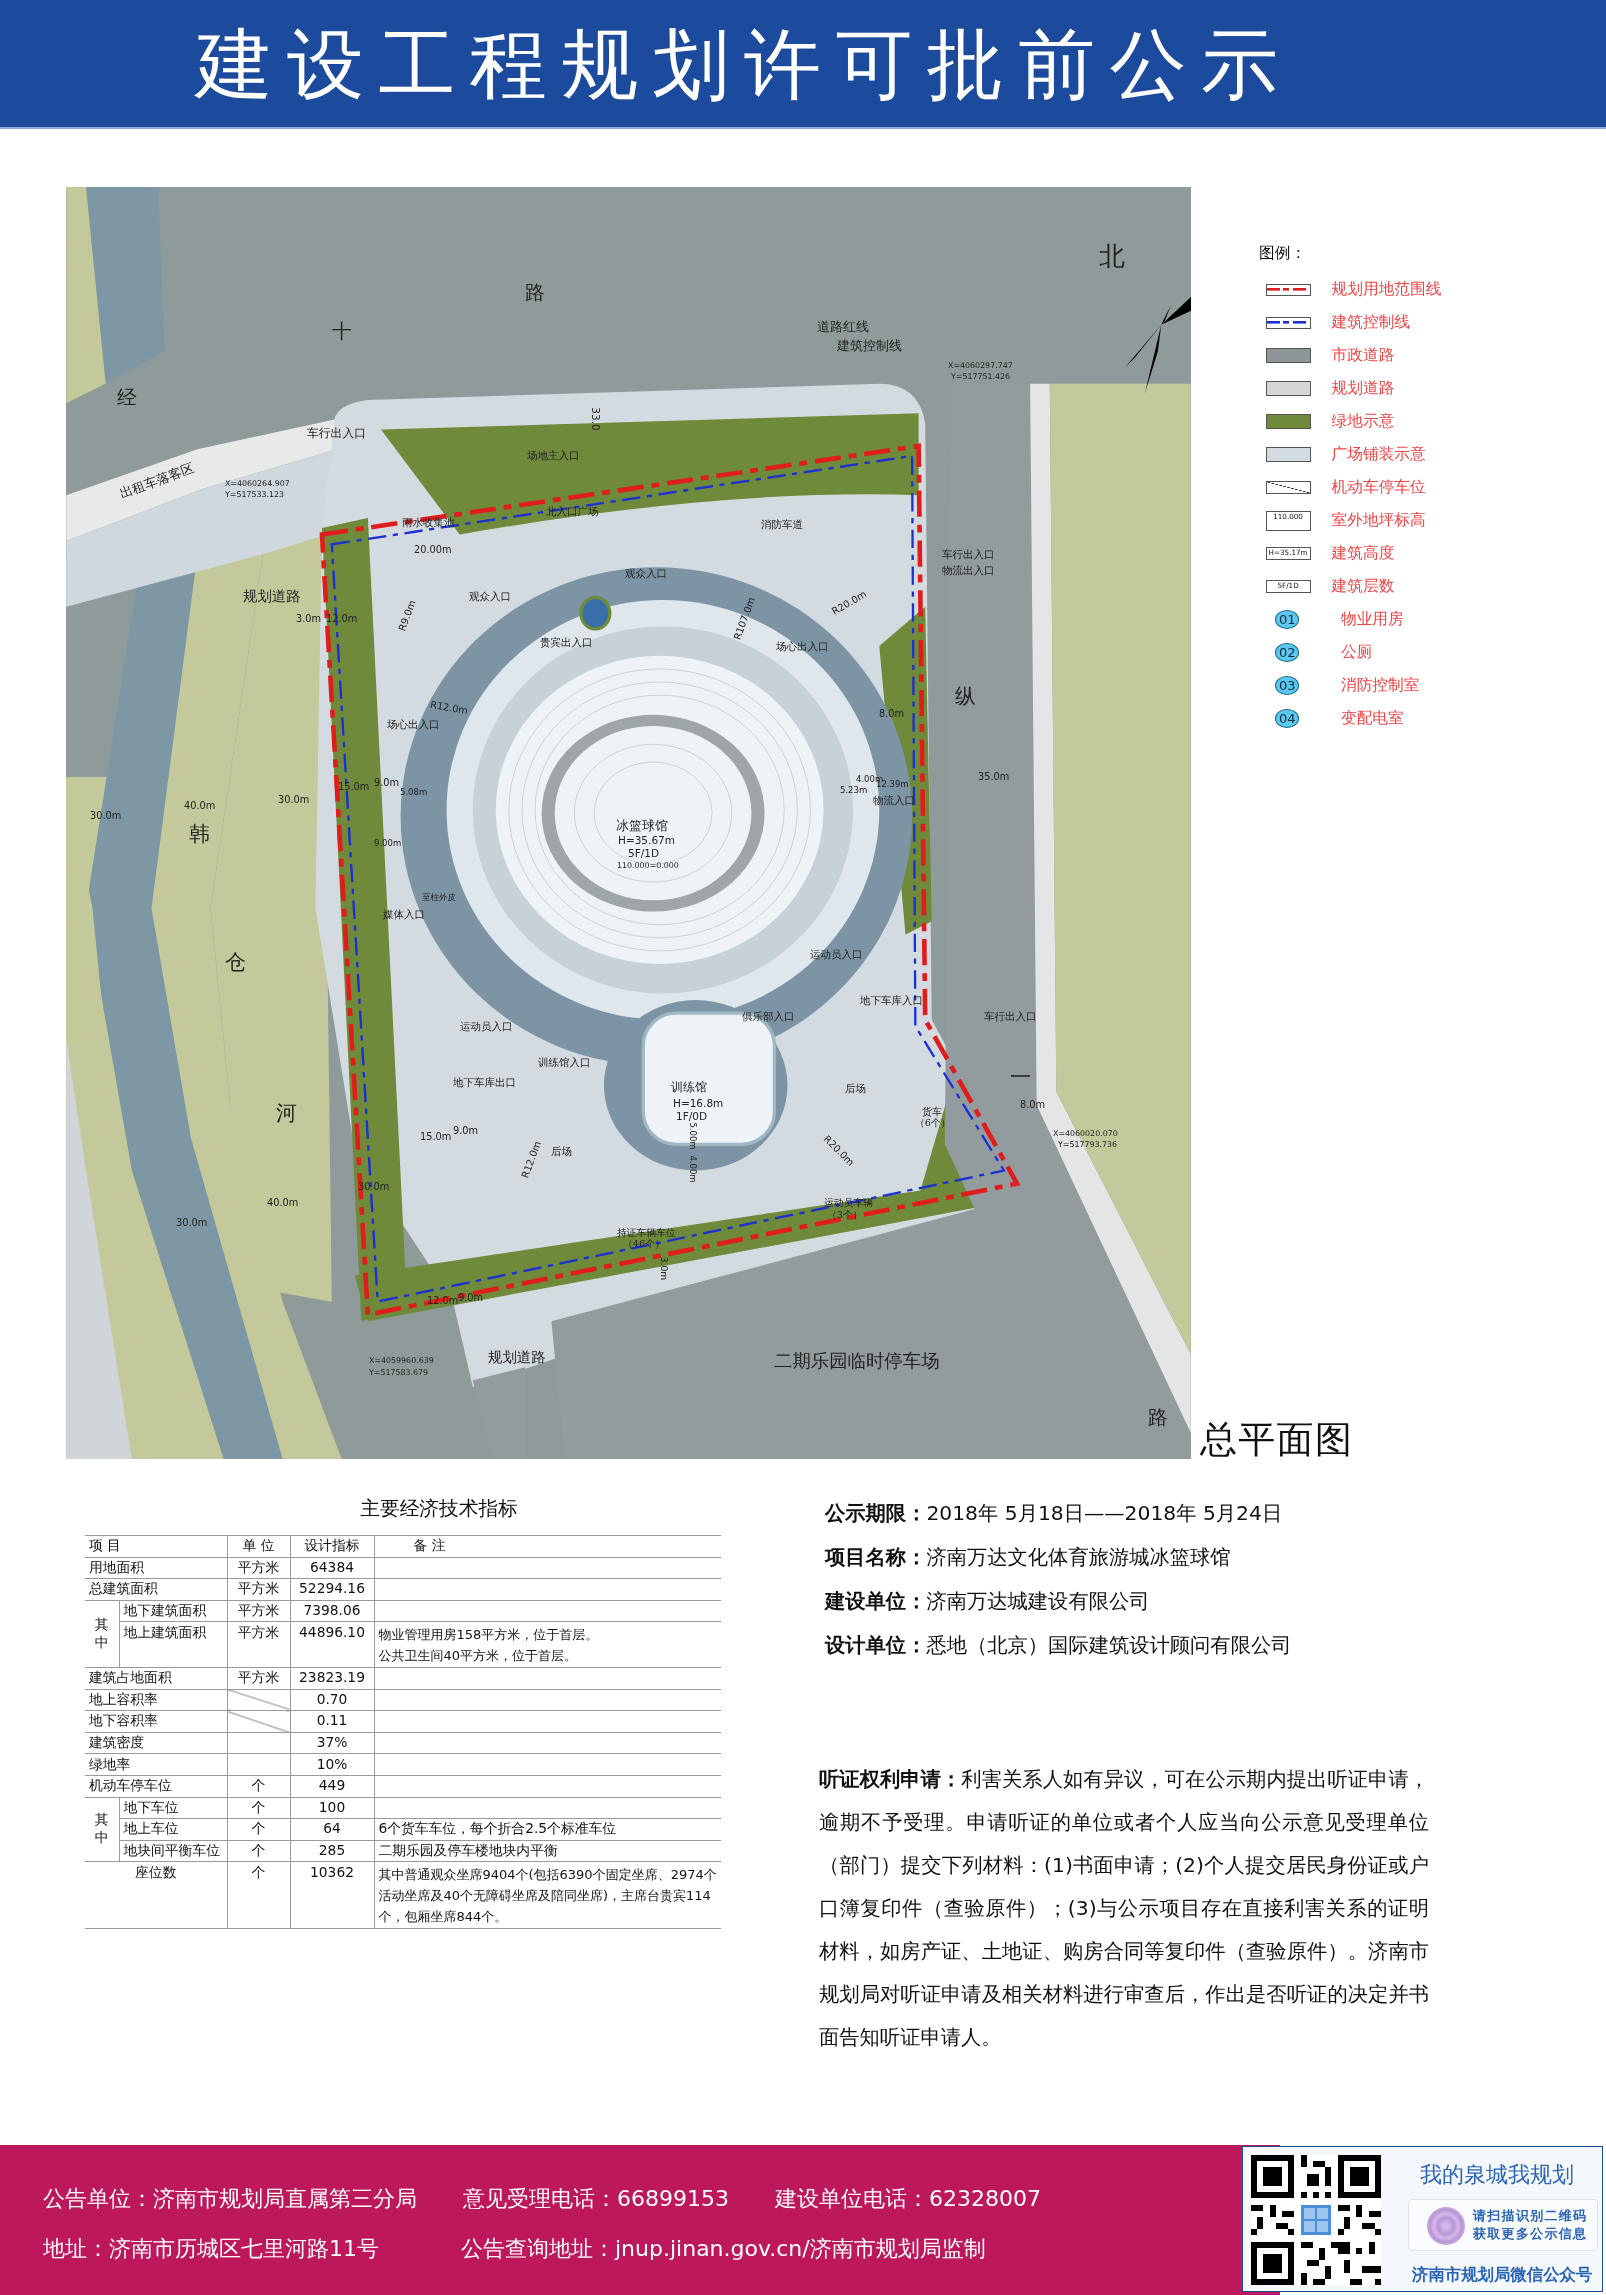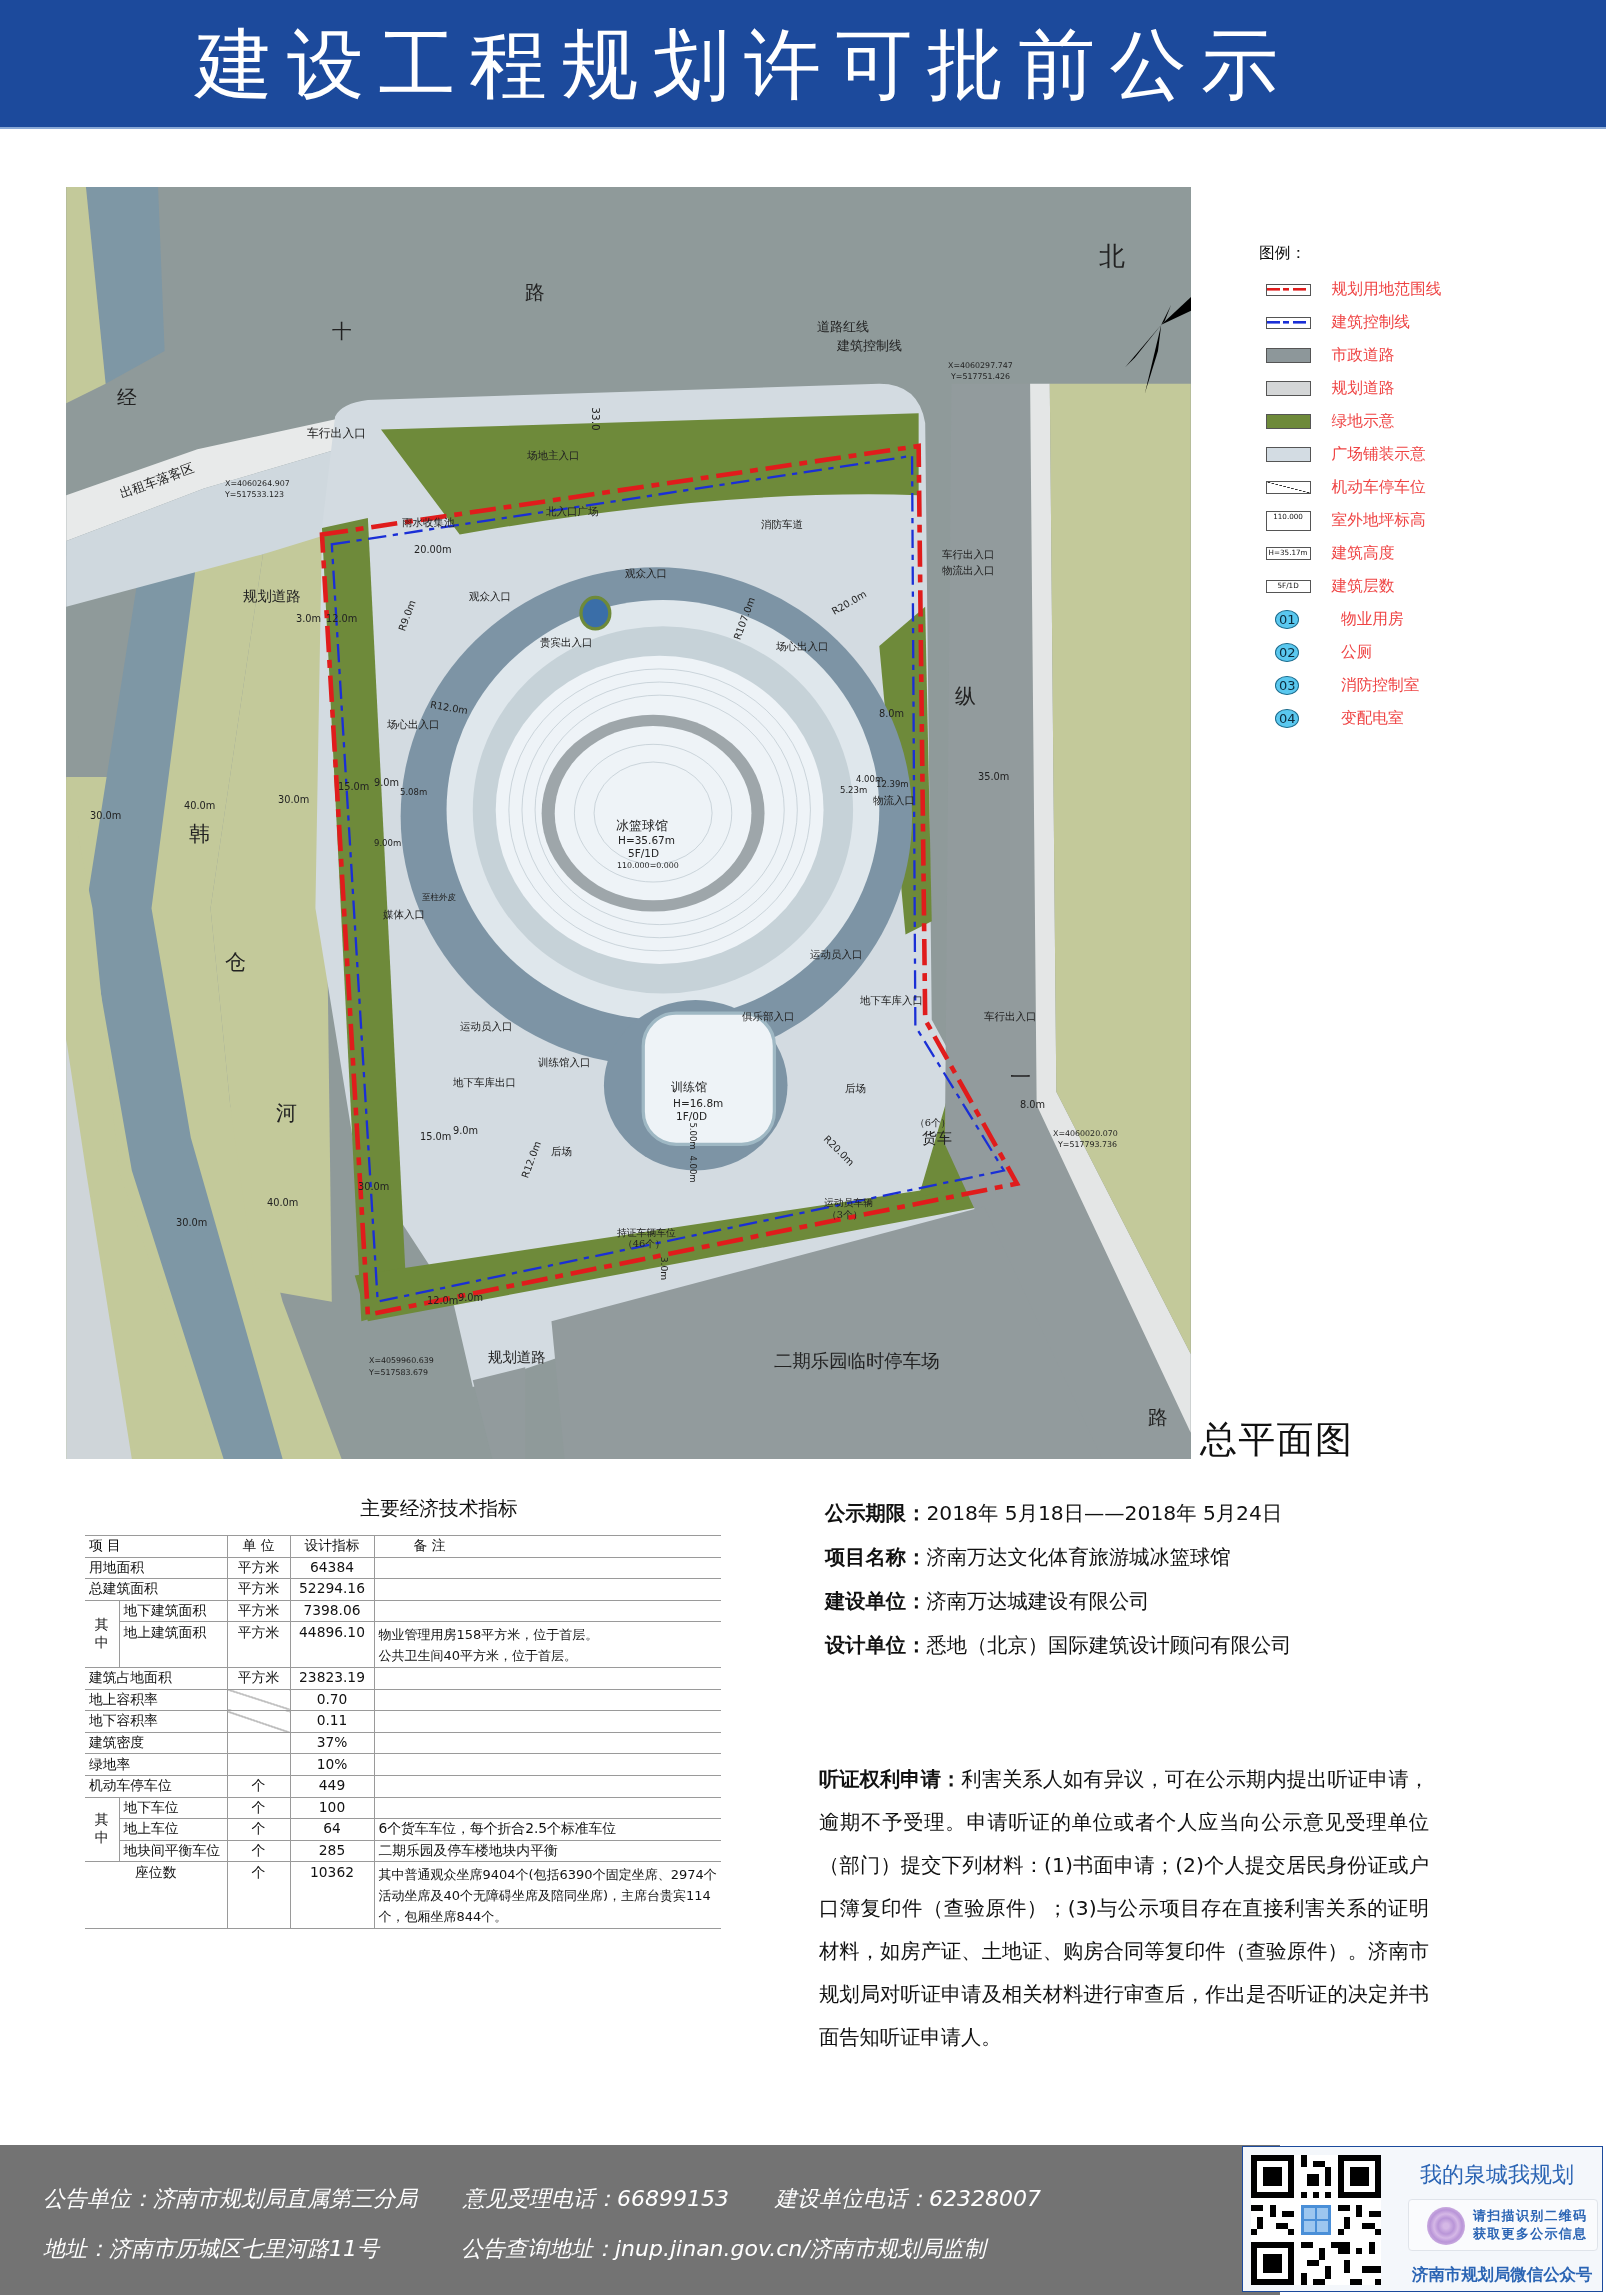--- a/index.html
+++ b/index.html
@@ -36,21 +36,21 @@
   table.ind td.cv { width: 84px; border-right: 0.7px solid #9a9a9a; text-align: center; }
   table.ind td.cn { font-size: 13px; line-height: 21px; }
   table.ind td.slash { background: linear-gradient(to top right, transparent 48%, #9a9a9a 49%, #9a9a9a 51%, transparent 52%); }
 
   .project-info { position: absolute; left: 825px; top: 1499px; width: 643px; }
   .pi-row { font-size: 20.3px; height: 44px; line-height: 29.5px; white-space: nowrap; }
   .pi-key { font-weight: bold; }
   .hearing { position: absolute; left: 819px; top: 1758px; width: 610px; font-size: 20.3px; line-height: 43px; text-align: justify; }
   .hearing .pi-key { font-weight: bold; }
 
-  .footer { position: absolute; left: 0; top: 2145px; width: 1280px; height: 151px; background: #737373; font-style: italic; }
+  .footer { position: absolute; left: 0; top: 2145px; width: 1280px; height: 151px; background: #be185d; }
   .footer-line { position: absolute; left: 43px; font-size: 22px; color: #fff; white-space: nowrap; }
   .footer-line span { margin-right: 39px; }
   .qr-card { position: absolute; left: 1242px; top: 2146px; width: 361px; height: 146px; background: #f4f7fb; border: 1.3px solid #1c4a9c; }
   .qr { position: absolute; left: 7.9px; top: 7.9px; width: 130px; height: 130px; background: #fff; }
   .qr-title { position: absolute; left: 177px; top: 13px; font-size: 22px; color: #2a64b4; }
   .qr-box { position: absolute; left: 165px; top: 52px; width: 190px; height: 52px; border: 0.7px solid #e0e4ea; border-radius: 3.9px; background: #fafbfd; }
   .fingerprint { position: absolute; left: 18.4px; top: 6.6px; width: 38px; height: 38px; border-radius: 50%; background: radial-gradient(circle, #d5b8e6 10%, #b995d8 30%, #d5b8e6 45%, #b995d8 60%, #cfb2e2 75%); }
   .qr-hint { position: absolute; left: 64px; top: 6.6px; font-size: 13px; line-height: 18.4px; color: #2a64b4; font-weight: bold; letter-spacing: 1.3px; }
   .qr-foot { position: absolute; left: 169px; top: 117px; font-size: 16.4px; color: #2a64b4; font-weight: bold; }
 </style>
@@ -161,21 +161,21 @@
   <div class="map-label" style="left:807px;top:607px;font-size:10.5px;">物流入口</div>
   <div class="map-label" style="left:317px;top:721px;font-size:10.5px;">媒体入口</div>
   <div class="map-label" style="left:394px;top:833px;font-size:10.5px;">运动员入口</div>
   <div class="map-label" style="left:744px;top:761px;font-size:10.5px;">运动员入口</div>
   <div class="map-label" style="left:472px;top:869px;font-size:10.5px;">训练馆入口</div>
   <div class="map-label" style="left:676px;top:823px;font-size:10.5px;">俱乐部入口</div>
   <div class="map-label" style="left:387px;top:889px;font-size:10.5px;">地下车库出口</div>
   <div class="map-label" style="left:794px;top:807px;font-size:10.5px;">地下车库入口</div>
   <div class="map-label" style="left:485px;top:958px;font-size:10.5px;">后场</div>
   <div class="map-label" style="left:779px;top:895px;font-size:10.5px;">后场</div>
-  <div class="map-label" style="left:856px;top:942px;font-size:15px;">货车</div>
+  <div class="map-label" style="left:856px;top:918px;font-size:10px;">货车</div>
   <div class="map-label" style="left:849px;top:930px;font-size:9.8px;">（6个）</div>
   <div class="map-label" style="left:758px;top:1010px;font-size:9.8px;">运动员车辆</div>
   <div class="map-label" style="left:761px;top:1022px;font-size:9.8px;">（3个）</div>
   <div class="map-label" style="left:551px;top:1040px;font-size:9.8px;">持证车辆车位</div>
   <div class="map-label" style="left:557px;top:1051px;font-size:9.8px;">（46个）</div>
   <div class="map-label" style="left:356px;top:705px;font-size:8.5px;">至柱外皮</div>
 
   <div class="map-label sans" style="left:518px;top:226px;font-size:10.5px;transform:rotate(90deg);">33.0</div>
   <div class="map-label sans" style="left:230px;top:426px;font-size:9.8px;">3.0m</div>
   <div class="map-label sans" style="left:260px;top:426px;font-size:9.8px;">12.0m</div>

